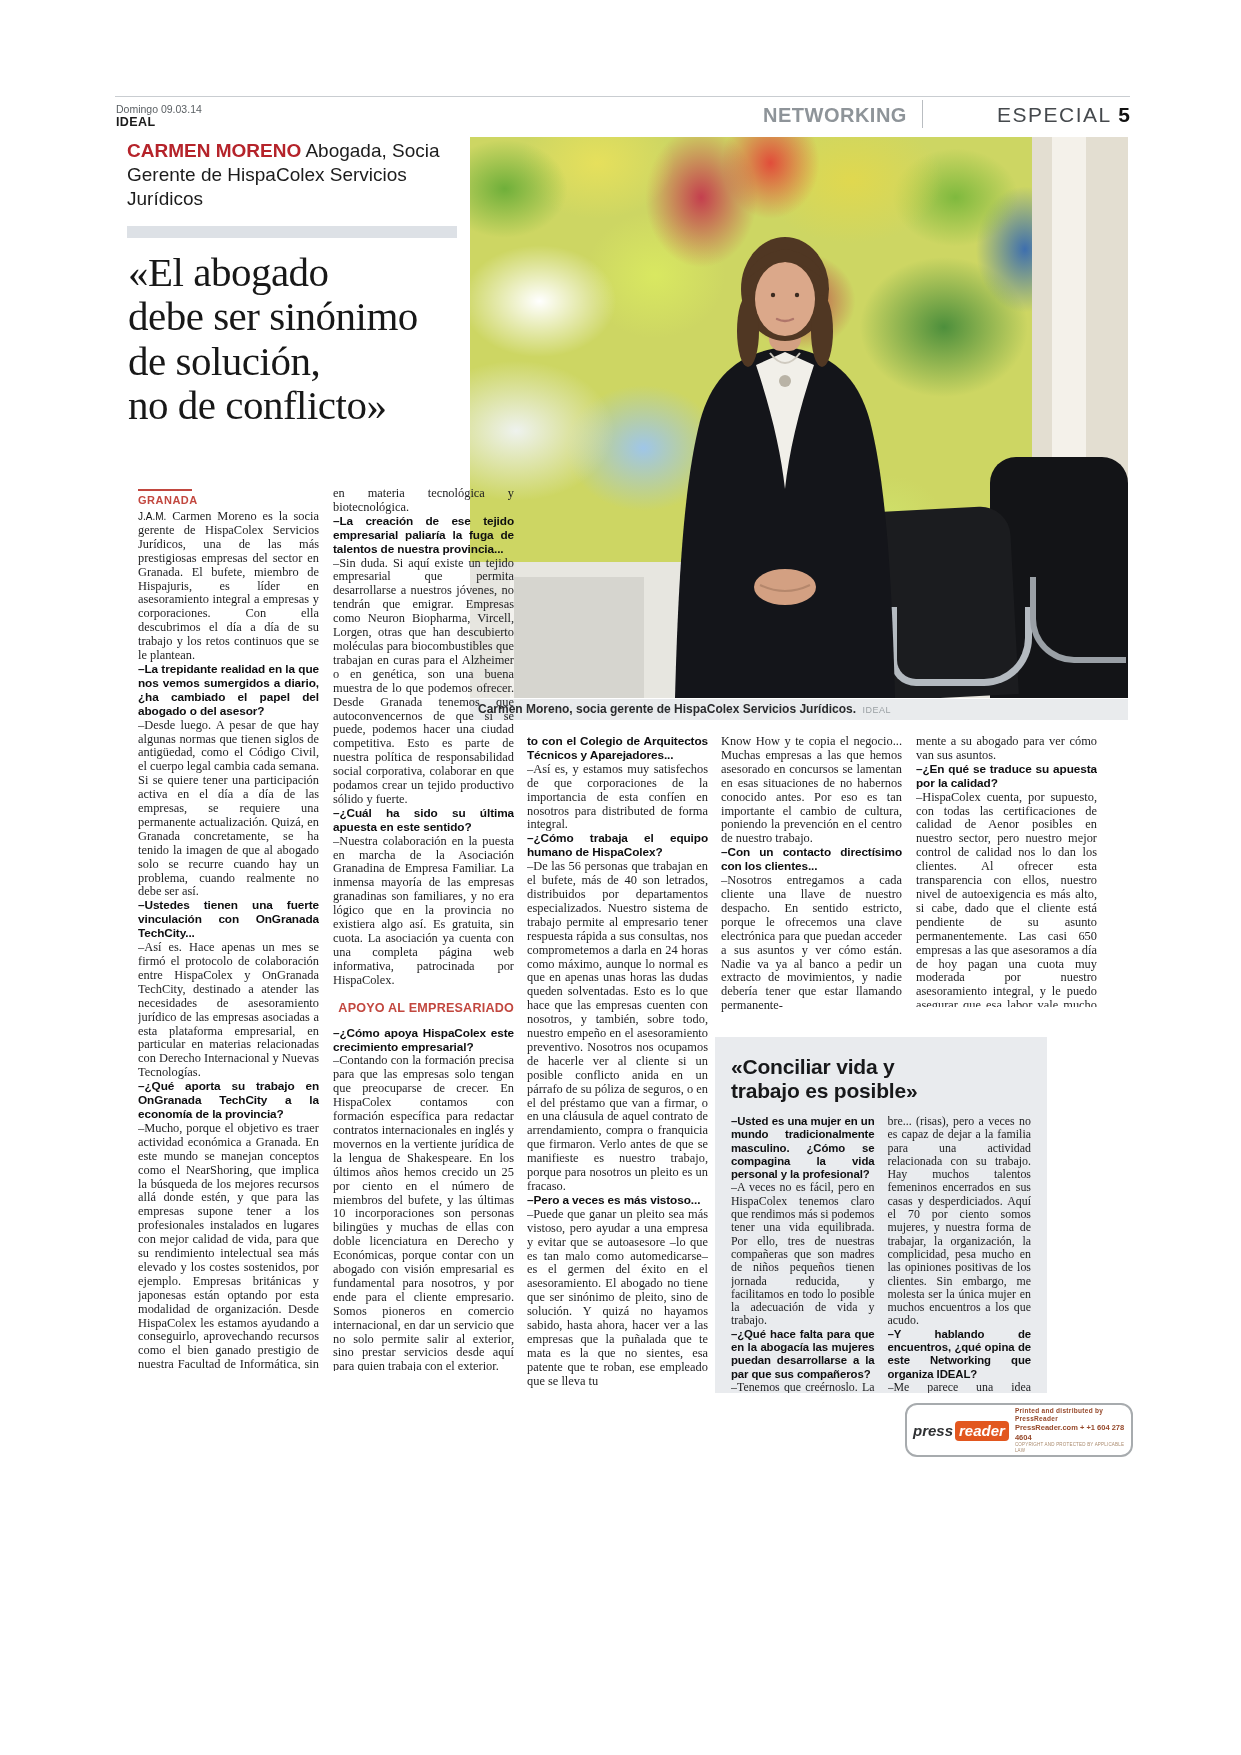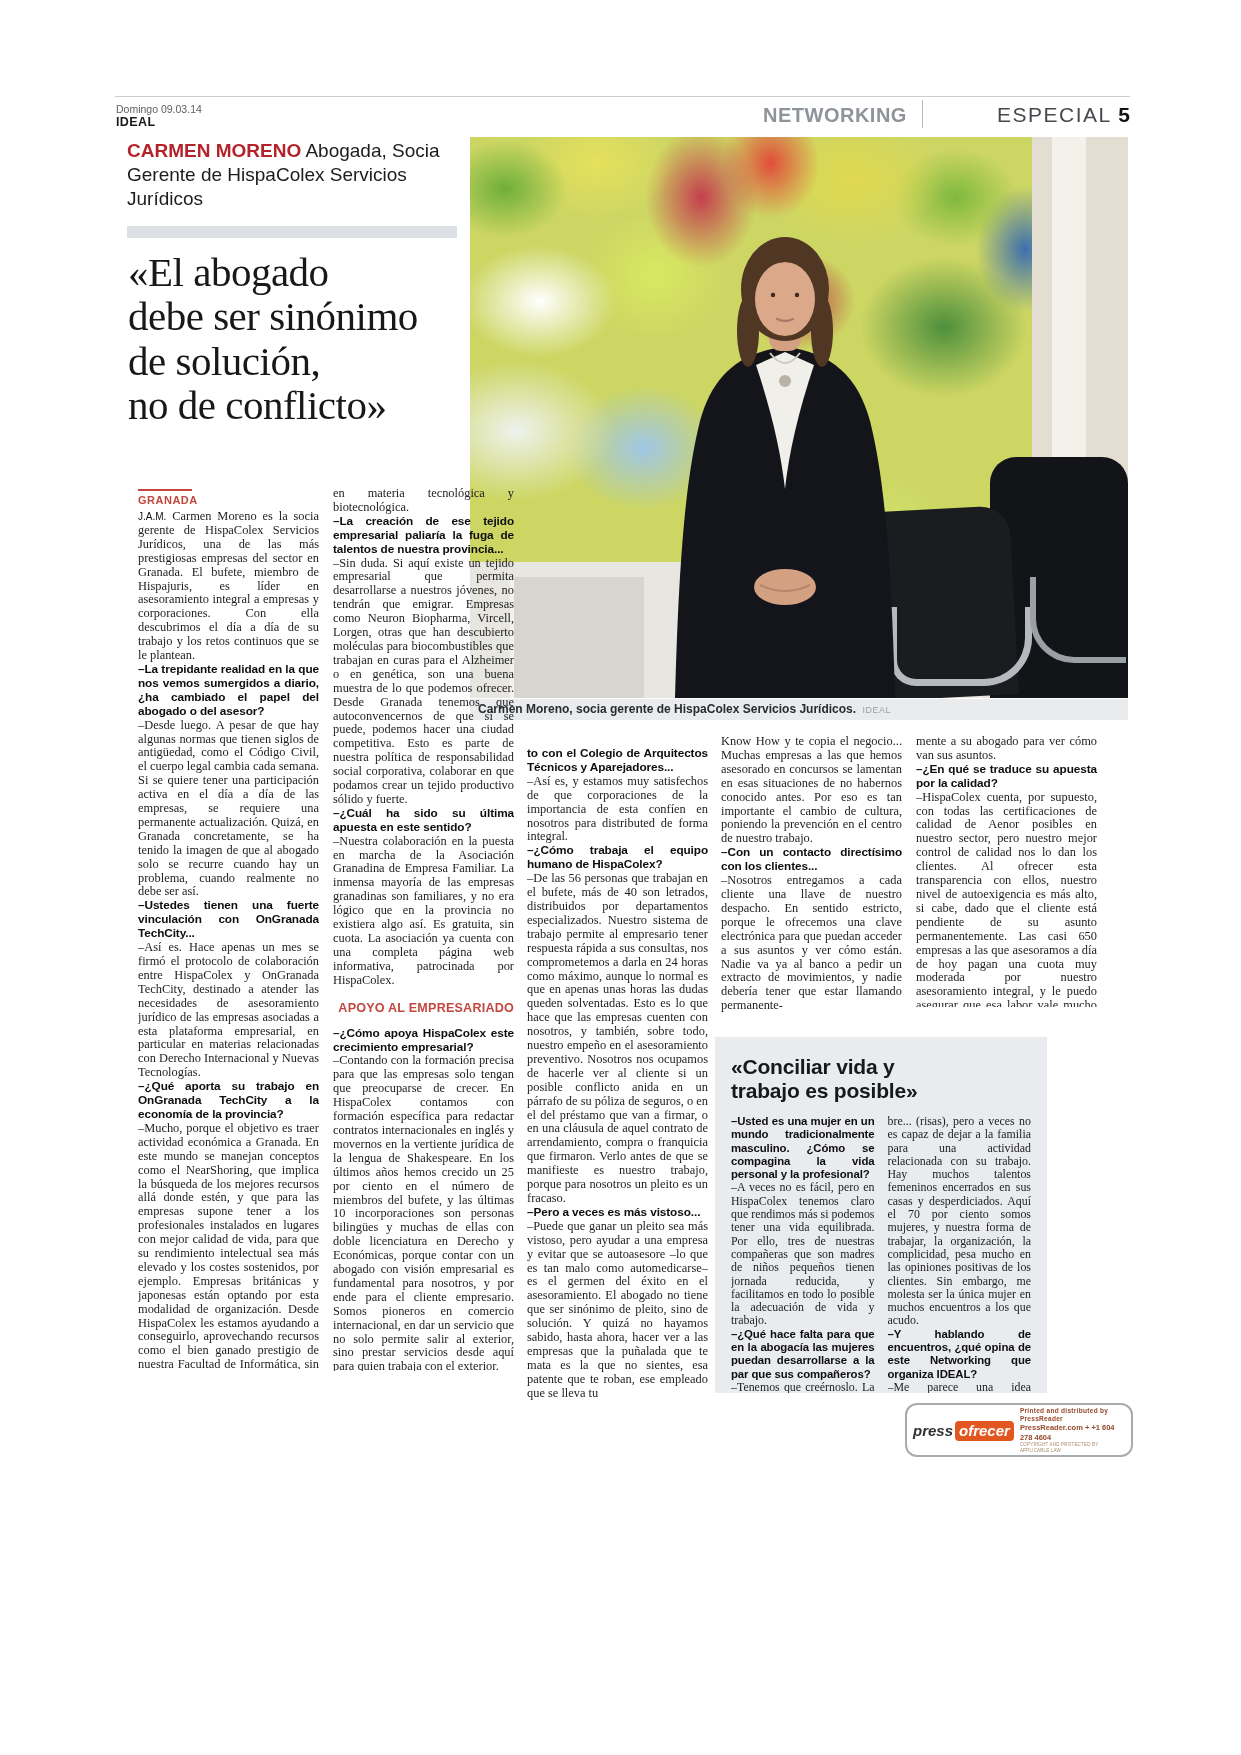--- a/index.html
+++ b/index.html
@@ -59,21 +59,21 @@
           border-radius:0 0 0 44px;background:transparent;}
   .p-person{left:150px;top:48px;width:330px;height:513px;}
   .caption{left:470px;top:699px;width:658px;height:21px;background:#e9ebed;
            font:bold 12px/21px "Liberation Sans",sans-serif;color:#2a2b2d;padding-left:8px;box-sizing:border-box;}
   .cap-credit{font:9px "Liberation Sans",sans-serif;font-weight:normal;color:#9aa0a4;letter-spacing:.5px;margin-left:3px;}
 
   
   .col{width:181px;overflow:hidden;}
   .c1{left:138px;top:489px;height:880px;}
   .c2{left:333px;top:487px;height:884px;}
-  .c3{left:527px;top:735px;height:672px;margin-top:12px;}
+  .c3{left:527px;top:735px;height:672px;}
   .c4{left:721px;top:735px;height:296px;}
   .c5{left:916px;top:735px;height:272px;}
   .a{font:12.4px/13.9px "Liberation Serif",serif;color:#1d1d1f;text-align:justify;margin:0;}
   .q{font:bold 11.8px/13.9px "Liberation Sans",sans-serif;color:#0e0e10;text-align:justify;margin:0;letter-spacing:-.1px;}
   .subhead{font:bold 12.6px "Liberation Sans",sans-serif;color:#c2473f;margin:13px 0 12px 0;letter-spacing:.2px;text-align:right;}
   .kicker-rule{width:54px;height:2px;background:#c2473f;margin-bottom:3px;}
   .kicker-text{font:bold 11px "Liberation Sans",sans-serif;color:#c2473f;letter-spacing:.5px;margin-bottom:4px;}
   .ini{font-family:"Liberation Sans",sans-serif;font-size:10px;font-weight:normal;color:#111;}
 
   
@@ -217,21 +217,21 @@
       </div>
       <div class="pbox-col">
         <p class="a">bre... (risas), pero a veces no es capaz de dejar a la familia para una actividad relacionada con su trabajo. Hay muchos talentos femeninos encerrados en sus casas y desperdiciados. Aquí el 70 por ciento somos mujeres, y nuestra forma de trabajar, la organización, la complicidad, pesa mucho en las opiniones positivas de los clientes. Sin embargo, me molesta ser la única mujer en muchos encuentros a los que acudo.</p>
         <p class="q">–Y hablando de encuentros, ¿qué opina de este Networking que organiza IDEAL?</p>
         <p class="a">–Me parece una idea fantástica que hayamos podido reunirnos en este evento. Es una gran oportunidad para tomar el pulso al tejido empresarial y dar a conocer nuestro trabajo.</p>
       </div>
     </div>
   </div>
 
   <div class="abs pr">
-    <div class="pr-logo"><span class="lg-press">press</span><span class="lg-reader">ofrecer</span></div>
+    <div class="pr-logo"><span class="lg-press">press</span><span class="lg-reader">reader</span></div>
     <div class="pr-text">
       <div class="pr-l1">Printed and distributed by PressReader</div>
       <div class="pr-l2">PressReader.com + +1 604 278 4604</div>
       <div class="pr-l3">COPYRIGHT AND PROTECTED BY APPLICABLE LAW</div>
     </div>
   </div>
 
 </div>
 
 </body></html>

